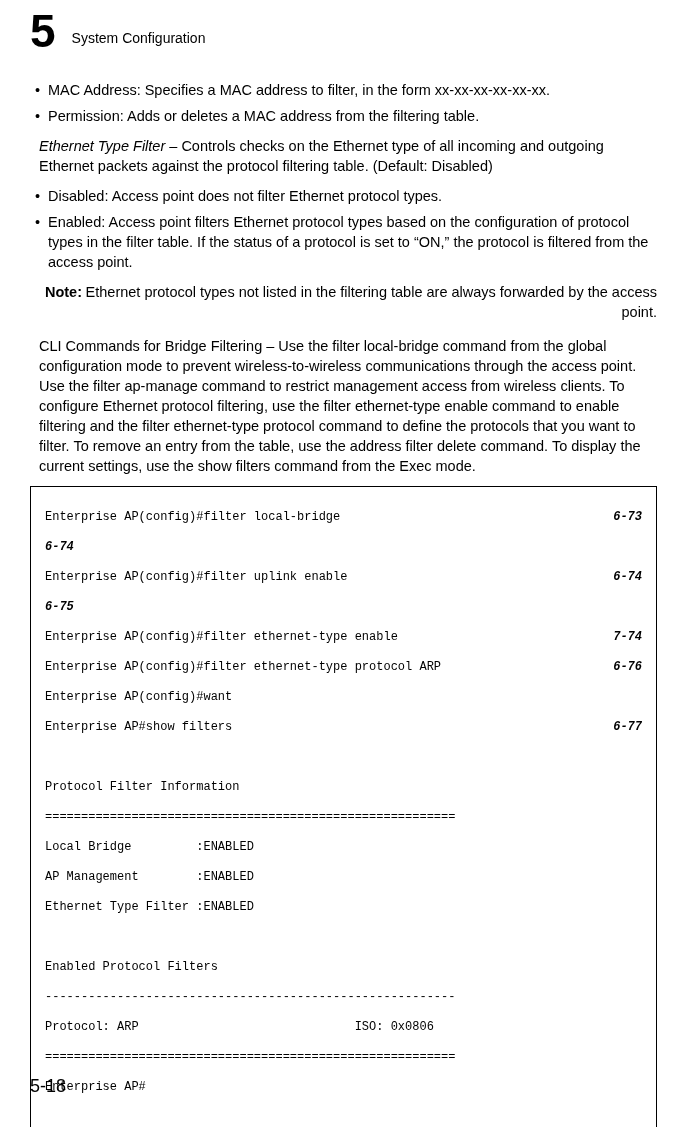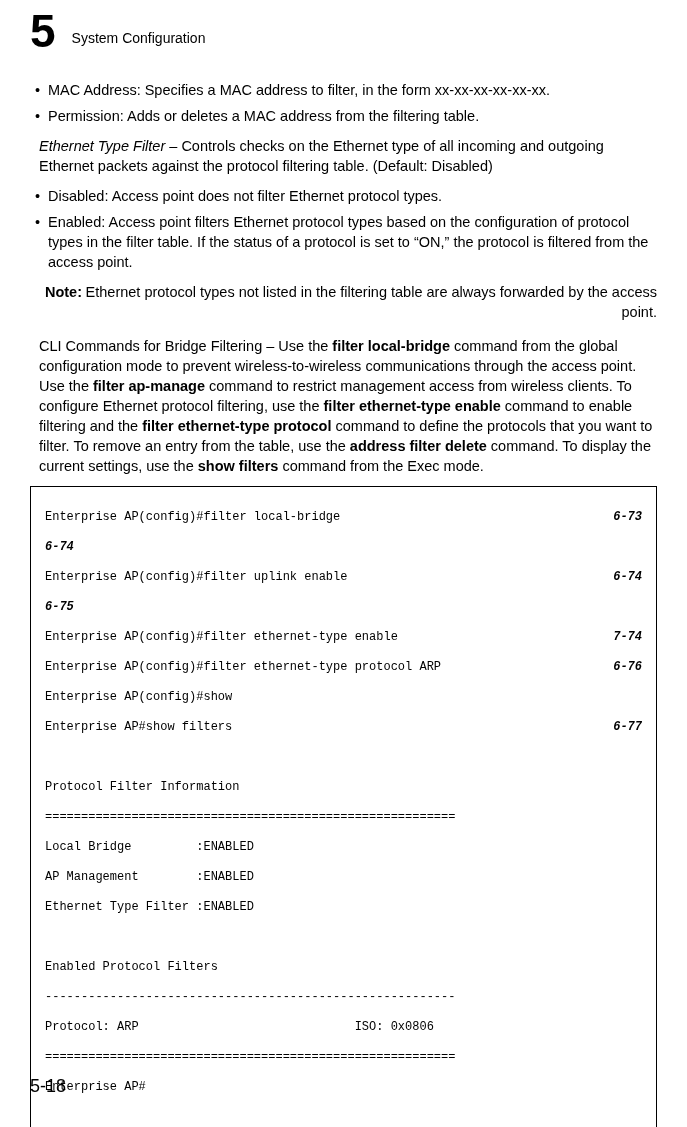--- a/index.html
+++ b/index.html
@@ -48,21 +48,21 @@
     margin-bottom: 6px;
     padding-left: 4px;
   }
   ul.bullets li::marker {
     content: "• ";
   }
   ul.bullets.tight {
     margin-top: 6px;
   }
   .ital { font-style: italic; }
-  .bold { font-weight: bold; text-align: center; }
+  .bold { font-weight: normal; text-align: center; }
   .note-row {
     display: flex;
     margin: 4px 0 14px 0;
     text-align: right;
   }
   .note-label {
     font-weight: bold;
     width: 52px;
     flex-shrink: 0;
   }
@@ -128,21 +128,21 @@
       <span>CLI Commands for Bridge Filtering – Use the </span><span class="bold">filter local-bridge</span><span> command from the global configuration mode to prevent wireless-to-wireless communications through the access point. Use the </span><span class="bold">filter ap-manage</span><span> command to restrict management access from wireless clients. To configure Ethernet protocol filtering, use the </span><span class="bold">filter ethernet-type enable</span><span> command to enable filtering and the </span><span class="bold">filter ethernet-type protocol</span><span> command to define the protocols that you want to filter. To remove an entry from the table, use the </span><span class="bold">address filter delete</span><span> command. To display the current settings, use the </span><span class="bold">show filters</span><span> command from the Exec mode.</span>
     </p>
 
     <div class="code-block">
 <div class="code-line"><span>Enterprise AP(config)#filter local-bridge</span><span class="ref">6-73</span></div>
 <div class="code-line"><span class="ref">6-74</span></div>
 <div class="code-line"><span>Enterprise AP(config)#filter uplink enable</span><span class="ref">6-74</span></div>
 <div class="code-line"><span class="ref">6-75</span></div>
 <div class="code-line"><span>Enterprise AP(config)#filter ethernet-type enable</span><span class="ref">7-74</span></div>
 <div class="code-line"><span>Enterprise AP(config)#filter ethernet-type protocol ARP</span><span class="ref">6-76</span></div>
-<div class="code-line"><span>Enterprise AP(config)#show</span><span class="ref">&nbsp;</span></div>
+<div class="code-line"><span>Enterprise AP(config)#want</span><span class="ref">&nbsp;</span></div>
 <div class="code-line"><span>Enterprise AP#show filters</span><span class="ref">6-77</span></div>
 <div>&nbsp;</div>
 <div>Protocol Filter Information</div>
 <div>=========================================================</div>
 <div>Local Bridge         :ENABLED</div>
 <div>AP Management        :ENABLED</div>
 <div>Ethernet Type Filter :ENABLED</div>
 <div>&nbsp;</div>
 <div>Enabled Protocol Filters</div>
 <div>---------------------------------------------------------</div>

